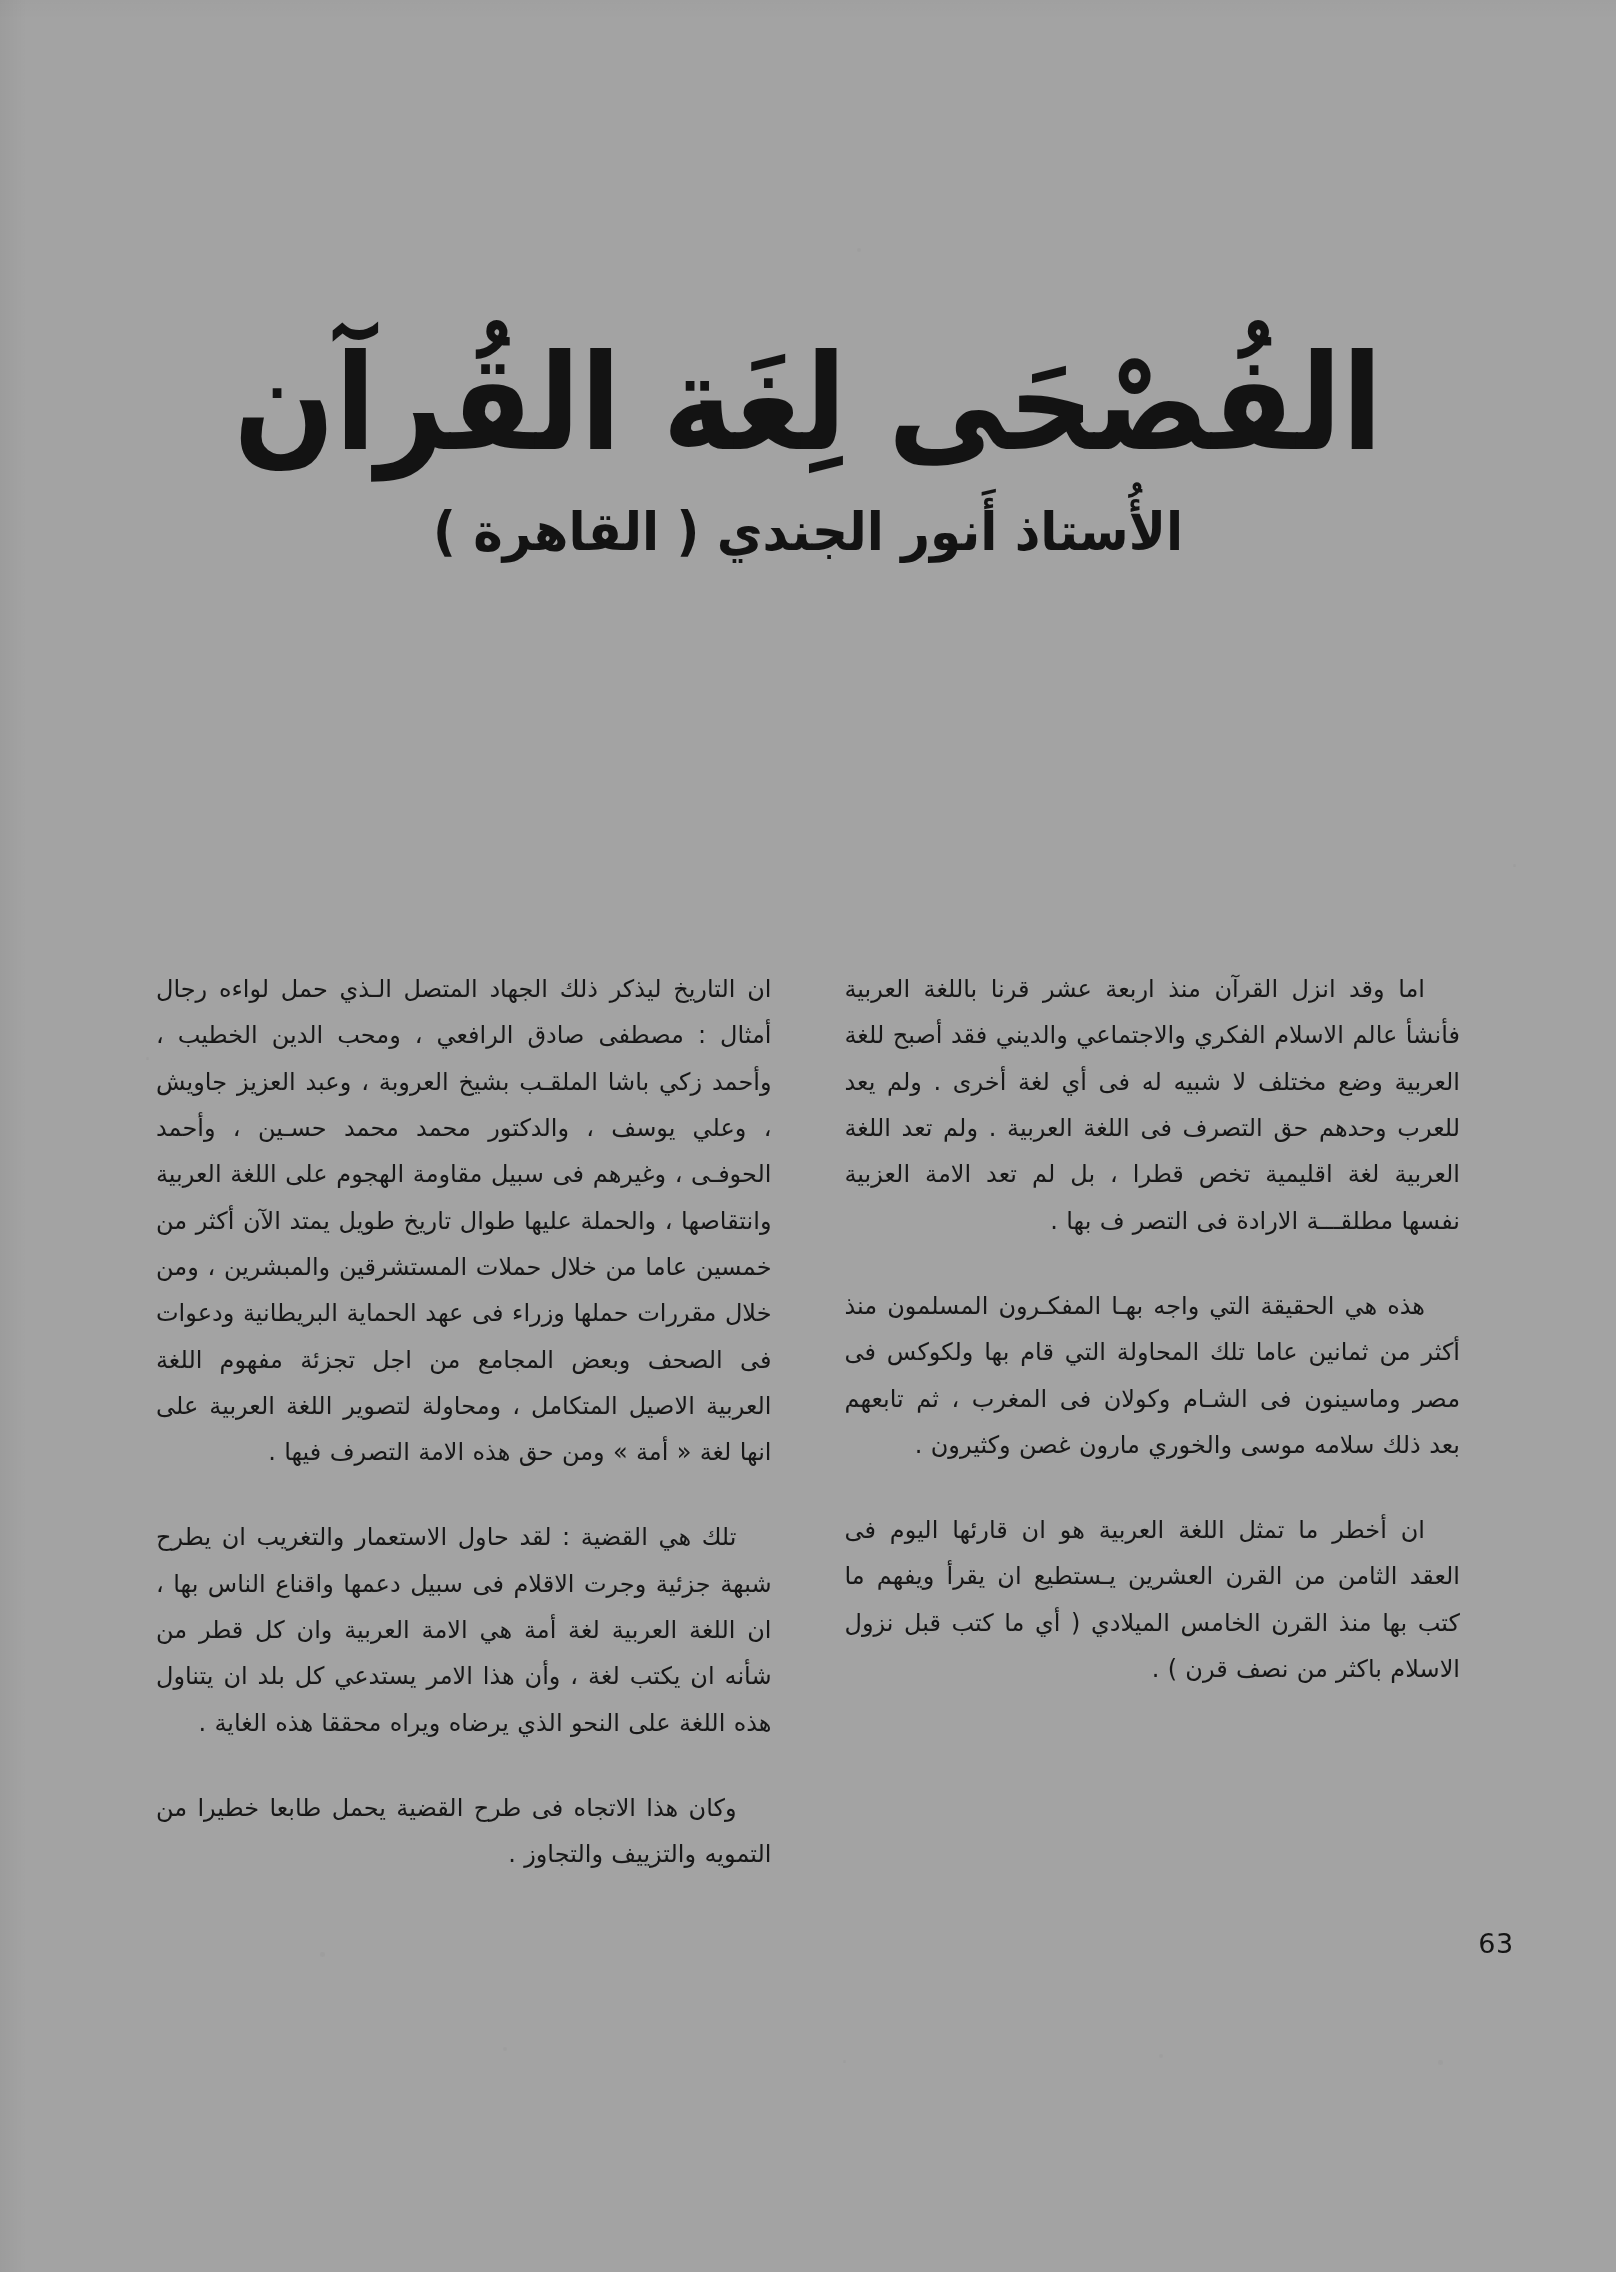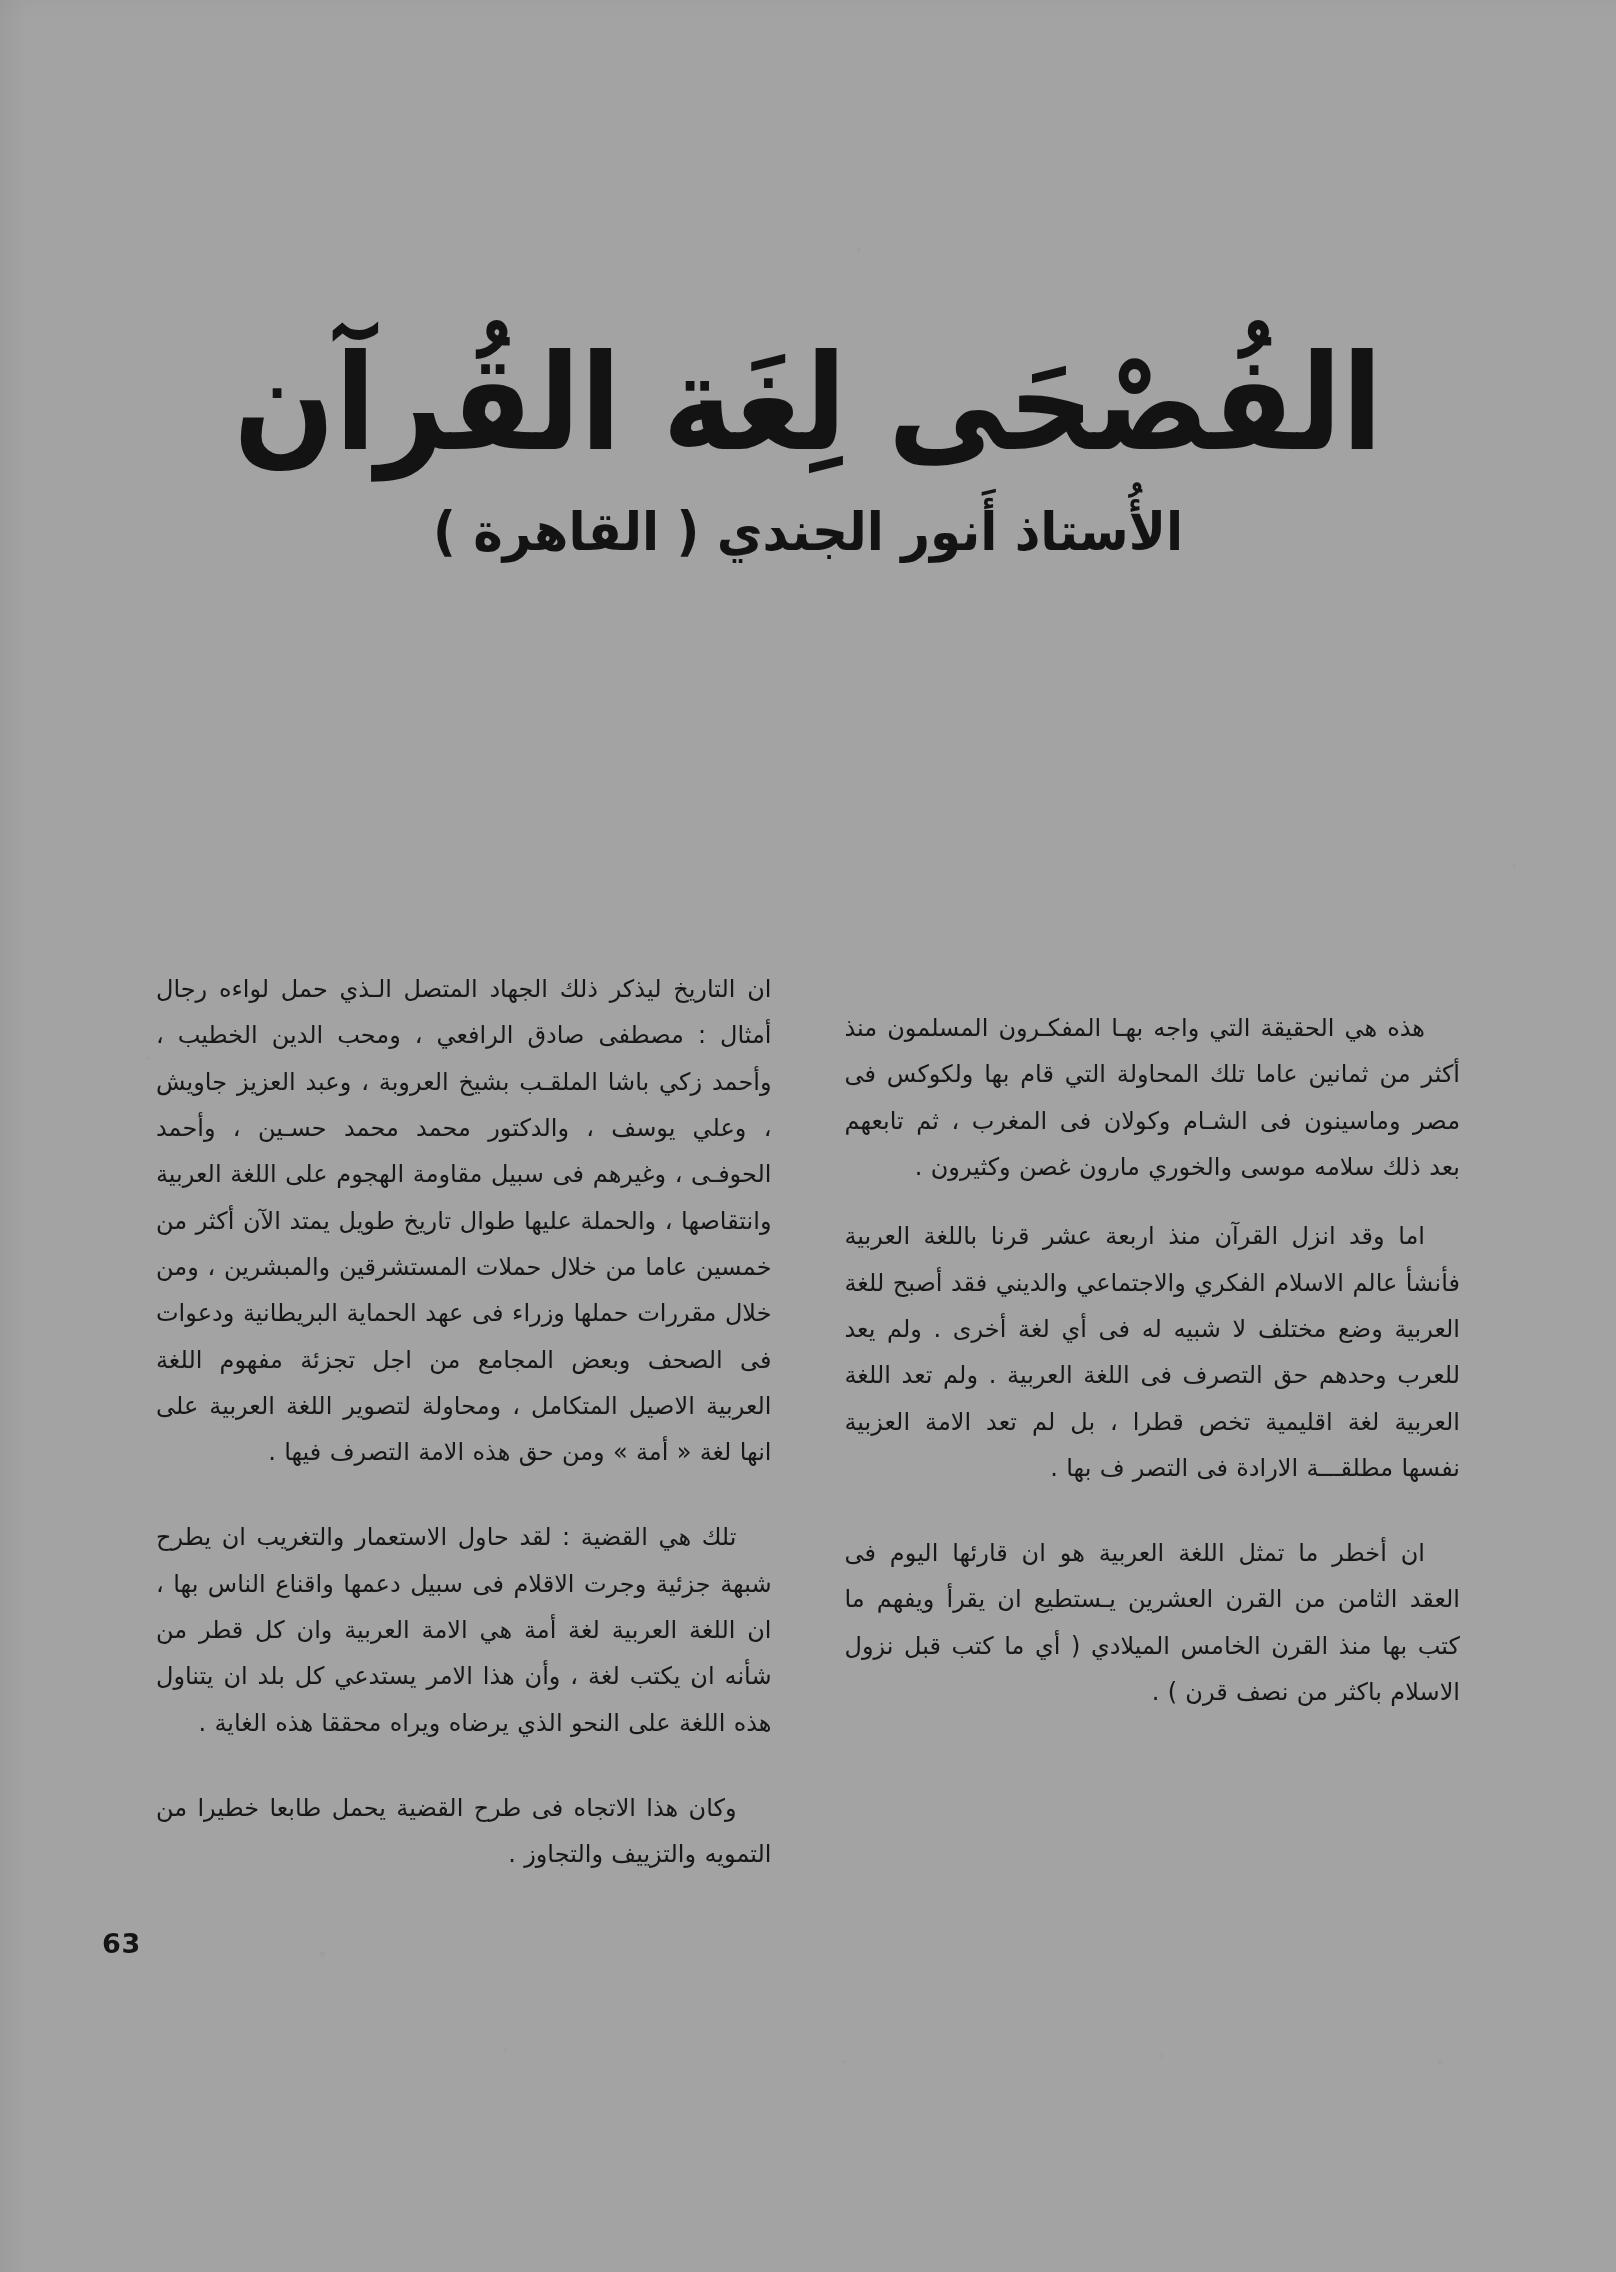--- a/index.html
+++ b/index.html
@@ -110,23 +110,23 @@
   .column p.gap-before {
     margin-top: 39px;
   }
 
   
   .folio {
     position: absolute;
     left: 0;
     right: 0;
     top: 1928px;
-    text-align: left;
+    text-align: right;
     font-size: 27px;
-    font-weight: bold;
+    font-weight: normal;
     color: #141414;
     letter-spacing: 0.7px;
   }
 
   
   .speck {
     position: absolute;
     background: #9a9a9a;
     border-radius: 50%;
     opacity: .5;
@@ -140,22 +140,22 @@
   <div class="content">
 
     <div class="masthead">
       <div class="title">الفُصْحَى لِغَة القُرآن</div>
       <div class="byline">الأُستاذ أَنور الجندي ( القاهرة )</div>
     </div>
 
     <div class="columns">
 
       <div class="column">
+        <p class="indent">اما وقد انزل القرآن منذ اربعة عشر قرنا باللغة العربية فأنشأ عالم الاسلام الفكري والاجتماعي والديني فقد أصبح للغة العربية وضع مختلف لا شبيه له فى أي لغة أخرى . ولم يعد للعرب وحدهم حق التصرف فى اللغة العربية . ولم تعد اللغة العربية لغة اقليمية تخص قطرا ، بل لم تعد الامة العزبية نفسها مطلقـــة الارادة فى التصر ف بها .</p>
         <p class="indent gap-before">هذه هي الحقيقة التي واجه بهـا المفكـرون المسلمون منذ أكثر من ثمانين عاما تلك المحاولة التي قام بها ولكوكس فى مصر وماسينون فى الشـام وكولان فى المغرب ، ثم تابعهم بعد ذلك سلامه موسى والخوري مارون غصن وكثيرون .</p>
-        <p class="indent">اما وقد انزل القرآن منذ اربعة عشر قرنا باللغة العربية فأنشأ عالم الاسلام الفكري والاجتماعي والديني فقد أصبح للغة العربية وضع مختلف لا شبيه له فى أي لغة أخرى . ولم يعد للعرب وحدهم حق التصرف فى اللغة العربية . ولم تعد اللغة العربية لغة اقليمية تخص قطرا ، بل لم تعد الامة العزبية نفسها مطلقـــة الارادة فى التصر ف بها .</p>
         <p class="indent gap-before">ان أخطر ما تمثل اللغة العربية هو ان قارئها اليوم فى العقد الثامن من القرن العشرين يـستطيع ان يقرأ ويفهم ما كتب بها منذ القرن الخامس الميلادي ( أي ما كتب قبل نزول الاسلام باكثر من نصف قرن ) .</p>
       </div>
 
       <div class="column">
         <p>ان التاريخ ليذكر ذلك الجهاد المتصل الـذي حمل لواءه رجال أمثال : مصطفى صادق الرافعي ، ومحب الدين الخطيب ، وأحمد زكي باشا الملقـب بشيخ العروبة ، وعبد العزيز جاويش ، وعلي يوسف ، والدكتور محمد محمد حسـين ، وأحمد الحوفـى ، وغيرهم فى سبيل مقاومة الهجوم على اللغة العربية وانتقاصها ، والحملة عليها طوال تاريخ طويل يمتد الآن أكثر من خمسين عاما من خلال حملات المستشرقين والمبشرين ، ومن خلال مقررات حملها وزراء فى عهد الحماية البريطانية ودعوات فى الصحف وبعض المجامع من اجل تجزئة مفهوم اللغة العربية الاصيل المتكامل ، ومحاولة لتصوير اللغة العربية على انها لغة « أمة » ومن حق هذه الامة التصرف فيها .</p>
         <p class="indent gap-before">تلك هي القضية : لقد حاول الاستعمار والتغريب ان يطرح شبهة جزئية وجرت الاقلام فى سبيل دعمها واقناع الناس بها ، ان اللغة العربية لغة أمة هي الامة العربية وان كل قطر من شأنه ان يكتب لغة ، وأن هذا الامر يستدعي كل بلد ان يتناول هذه اللغة على النحو الذي يرضاه ويراه محققا هذه الغاية .</p>
         <p class="indent gap-before">وكان هذا الاتجاه فى طرح القضية يحمل طابعا خطيرا من التمويه والتزييف والتجاوز .</p>
       </div>
 
     </div>

